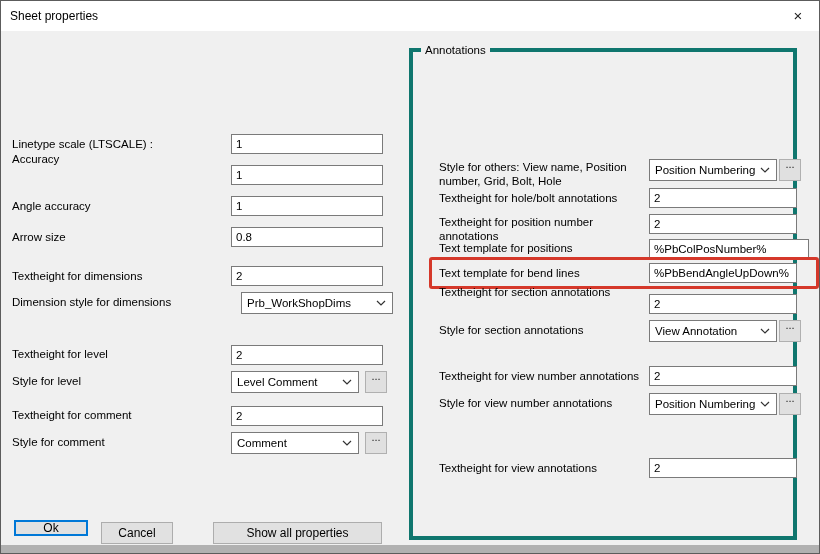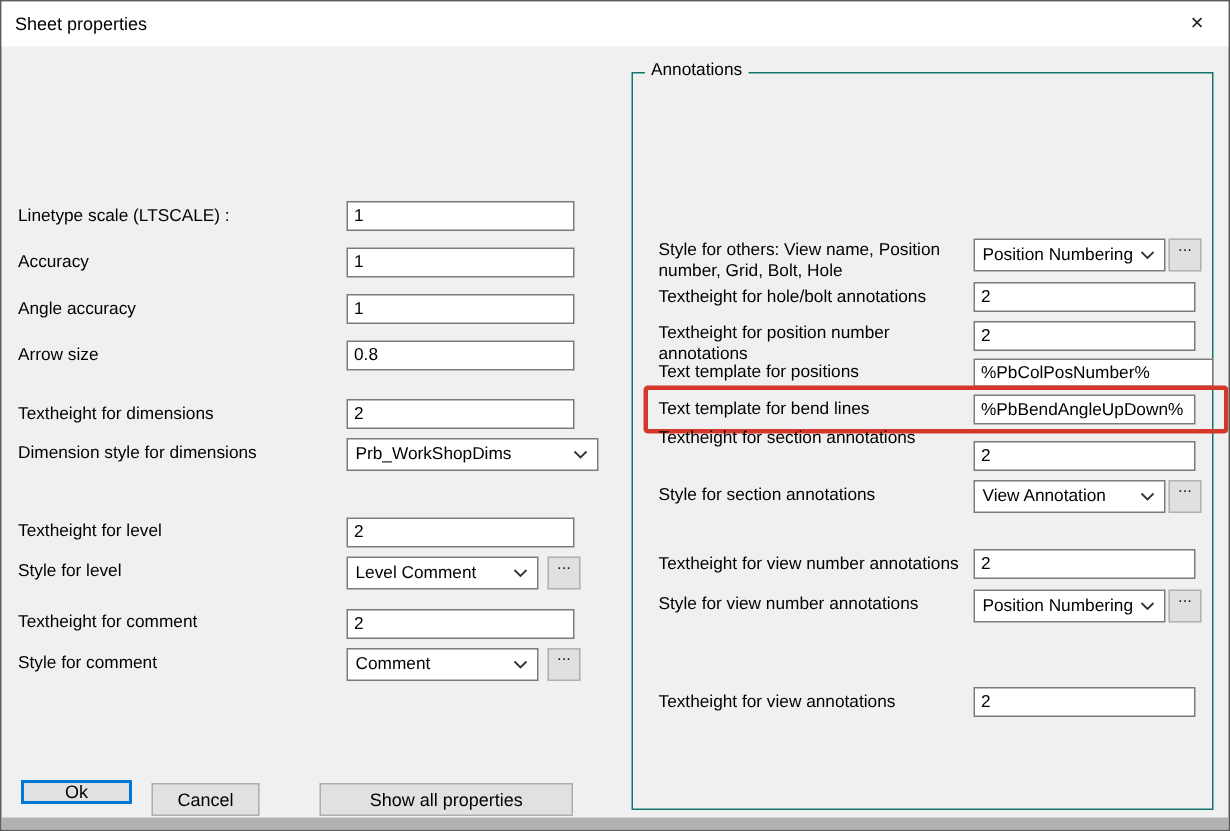--- a/index.html
+++ b/index.html
@@ -33,22 +33,22 @@
   }
   .dd-val{font-size:11.5px;color:#000;padding-left:5px;white-space:nowrap;overflow:hidden;flex:1;}
   .chev{flex:0 0 auto;width:16px;display:flex;justify-content:center;align-items:center;margin-right:3px;}
   .browse{
     position:absolute;box-sizing:border-box;width:22px;height:22px;background:#e0e0e0;
     border:1px solid #b0b0b0;font-size:11px;line-height:8px;color:#1a1a1a;
     display:flex;align-items:flex-start;justify-content:center;padding:0;cursor:pointer;
     font-family:"Liberation Sans","DejaVu Sans",sans-serif;
   }
   .groupbox{
-    position:absolute;left:420px;top:47px;width:388px;height:492px;box-sizing:border-box;
-    border:1px solid #0f766e;
+    position:absolute;left:408px;top:47px;width:388px;height:492px;box-sizing:border-box;
+    border:4px solid #0f766e;
   }
   .groupbox-title{
     position:absolute;left:8px;top:-8px;background:#f0f0f0;padding:0 4px;font-size:11.5px;color:#000;
   }
   .highlight-box{
     position:absolute;left:428px;top:256px;width:390px;height:32px;box-sizing:border-box;
     border:3px solid #d5382a;border-radius:3px;pointer-events:none;
   }
   .btn{
     position:absolute;box-sizing:border-box;height:22px;background:#e1e1e1;border:1px solid #adadad;
@@ -66,34 +66,34 @@
 <div class="dialog">
 
   <div class="titlebar">
     <span class="title">Sheet properties</span>
     <button class="close-btn">×</button>
   </div>
 
   <div class="lbl" style="left:11px;top:136px">Linetype scale (LTSCALE) :</div>
   <input class="tb" style="left: 230px; top: 133px; width: 152px;" value="1">
 
-  <div class="lbl" style="left:11px;top:167px">Accuracy</div>
+  <div class="lbl" style="left:11px;top:151px">Accuracy</div>
   <input class="tb" style="left: 230px; top: 164px; width: 152px;" value="1">
 
   <div class="lbl" style="left:11px;top:198px">Angle accuracy</div>
   <input class="tb" style="left: 230px; top: 195px; width: 152px;" value="1">
 
   <div class="lbl" style="left:11px;top:229px">Arrow size</div>
   <input class="tb" style="left: 230px; top: 226px; width: 152px;" value="0.8">
 
   <div class="lbl" style="left:11px;top:268px">Textheight for dimensions</div>
   <input class="tb" style="left: 230px; top: 265px; width: 152px;" value="2">
 
   <div class="lbl" style="left:11px;top:294px">Dimension style for dimensions</div>
-  <div class="dd" style="left:230px;top:291px;width:168px">
+  <div class="dd" style="left:240px;top:291px;width:152px">
     <span class="dd-val">Prb_WorkShopDims</span>
     <span class="chev">
         <svg width="10" height="6" viewBox="0 0 10 6">
           <polyline points="1,1 5,5 9,1" fill="none" stroke="#333" stroke-width="1.2"></polyline>
         </svg>
       </span>
   </div>
 
   <div class="lbl" style="left:11px;top:346px">Textheight for level</div>
   <input class="tb" style="left: 230px; top: 344px; width: 152px;" value="2">

